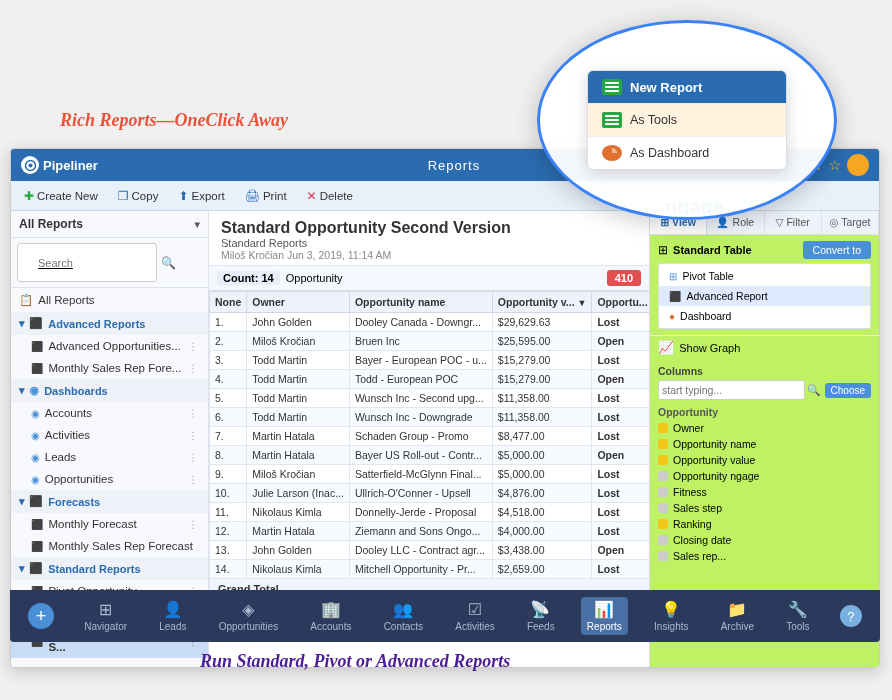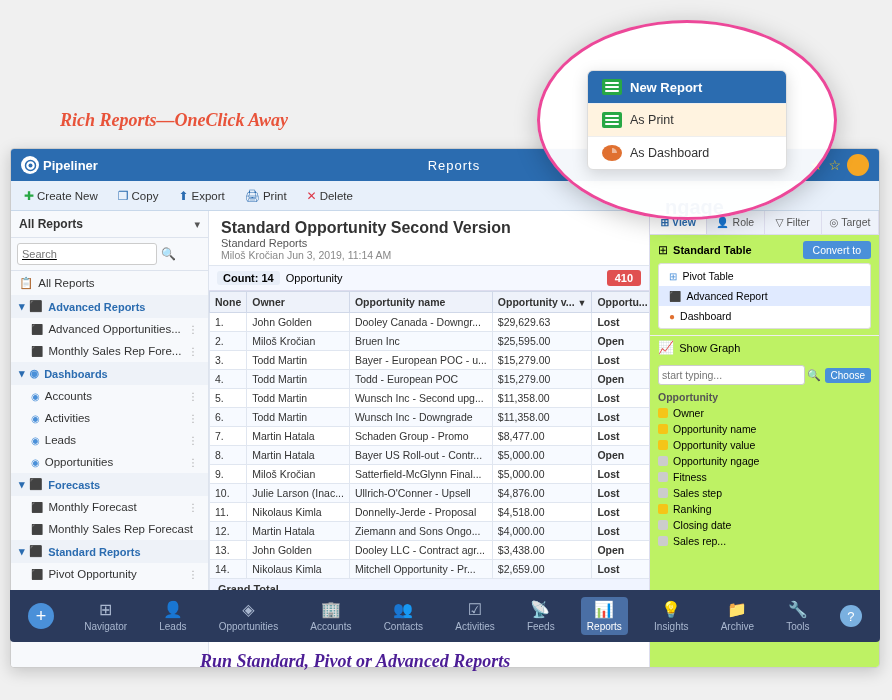--- a/index.html
+++ b/index.html
@@ -139,24 +139,24 @@
     }
     .sidebar-search {
       padding: 5px 6px;
       border-bottom: 1px solid #dde3ed;
       display: flex;
       align-items: center;
       gap: 4px;
     }
     .sidebar-search input {
       width: 140px;
-      height: 22px;
+      height: 39px;
       border: 1px solid #ccc;
       border-radius: 3px;
-      padding: 0 4px;
+      padding: 0 20px;
       font-size: 11px;
       outline: none;
       text-decoration: underline;
     }
     .sidebar-search-icon { font-size: 12px; color: #777; }
 
     .sidebar-item {
       padding: 5px 10px 5px 8px;
       font-size: 11.5px;
       color: #333;
@@ -414,21 +414,21 @@
       position: absolute;
       top: 20px;
       right: 55px;
       z-index: 20;
     }
     .popup-circle {
       width: 300px;
       height: 200px;
       border-radius: 50%;
       background: rgba(255,255,255,0.95);
-      border: 3px solid #ec4899;
+      border: 3px solid #3b82f6;
       box-shadow: 0 4px 24px rgba(0,0,0,0.22);
       overflow: hidden;
       display: flex;
       flex-direction: column;
       align-items: center;
       justify-content: center;
       padding: 10px;
     }
     .popup-menu {
       background: #fff;
@@ -825,20 +825,21 @@
           </div>
         </div>
       </div>
 
       <div class="show-graph-row">
         <span style="font-size:13px;color:#555">📈</span>
         <span style="font-size:11px">Show Graph</span>
       </div>
 
       <div class="columns-section">
+        <div class="rpanel-label">Columns</div>
         <div class="columns-search">
           <input type="text" placeholder="start typing..." style="">
           <span style="font-size:11px;color:#777">🔍</span>
           <div class="choose-btn">Choose</div>
         </div>
         <div class="col-group-label">Opportunity</div>
         <div id="col-items">
             <div class="col-item">
               <div class="col-dot col-dot-yellow"></div>
               <span>Owner</span>
@@ -944,21 +945,21 @@
         <span>New Report</span>
       </div>
       <div class="popup-menu-item hovered">
         <div class="popup-icon-green">
           <svg width="14" height="11" viewBox="0 0 14 11">
             <rect x="0" y="0" width="14" height="2" fill="#fff" rx="1"></rect>
             <rect x="0" y="4" width="14" height="2" fill="#fff" rx="1"></rect>
             <rect x="0" y="8" width="14" height="2" fill="#fff" rx="1"></rect>
           </svg>
         </div>
-        <span>As Print</span>
+        <span>As Tools</span>
       </div>
       <div class="popup-menu-item">
         <div class="popup-icon-pie">
           <svg width="12" height="12" viewBox="0 0 12 12">
             <circle cx="6" cy="6" r="5" fill="#e07030"></circle>
             <path d="M6 6 L6 1 A5 5 0 0 1 11 6 Z" fill="#fff" opacity="0.5"></path>
           </svg>
         </div>
         <span>As Dashboard</span>
       </div>

